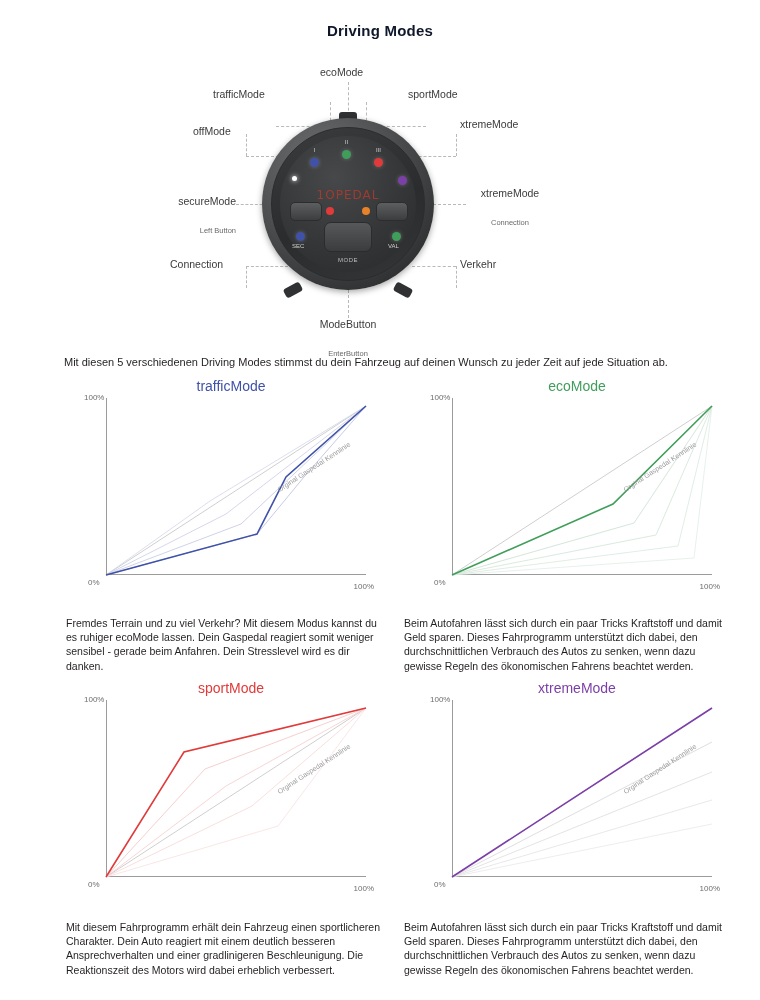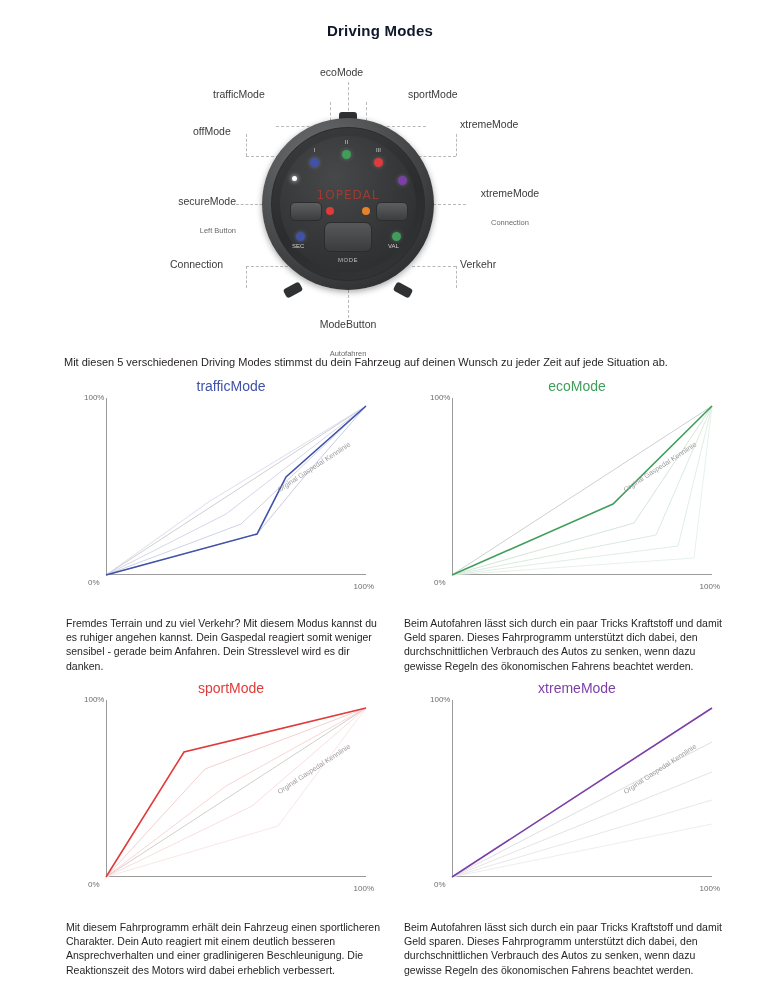--- a/index.html
+++ b/index.html
@@ -271,21 +271,21 @@
   <div class="callout" style="left:318px; top:131px; text-align:center; width:84px;">
     <span>xtremeMode</span>
     <span class="sub">Connection</span>
   </div>
 
   <div class="callout" style="left:20px; top:202px;">Connection</div>
   <div class="callout" style="left:310px; top:202px;">Verkehr</div>
 
   <div class="callout" style="left:155px; top:262px; text-align:center; width:86px;">
     <span>ModeButton</span>
-    <span class="sub">Autofahren</span>
+    <span class="sub">EnterButton</span>
   </div>
 
   <div class="device">
     <div class="tab" style="left:77px; top:-6px;"></div>
     <div class="tab" style="left:22px; bottom:-5px; transform:rotate(-28deg);"></div>
     <div class="tab" style="right:22px; bottom:-5px; transform:rotate(28deg);"></div>
 
     <div class="ring-outer"></div>
     <div class="ring-mid"></div>
     <div class="face">
@@ -337,21 +337,21 @@
         <polyline points="22,177 157,126 282,8" fill="none" stroke="#c3c7e2" stroke-width="0.8"></polyline>
         <polyline points="22,177 142,116 282,8" fill="none" stroke="#c9cde6" stroke-width="0.8"></polyline>
         <polyline points="22,177 126,103 282,8" fill="none" stroke="#d2d5ea" stroke-width="0.8"></polyline>
         <polyline points="22,177 110,89 282,8" fill="none" stroke="#dadce f" stroke-width="0.8"></polyline>
         <polyline points="22,177 173,136 202,79 282,8" fill="none" stroke="#3f51a8" stroke-width="1.6"></polyline>
       </g>
     </svg>
     <div class="diag-label" style="left:196px; top:88px; transform:rotate(-33deg);">Orginal Gaspedal Kennlinie</div>
   </div>
 </div>
-<div class="caption" style="left:66px; top:616px;">Fremdes Terrain und zu viel Verkehr? Mit diesem Modus kannst du es ruhiger angehen kannst. Dein Gaspedal reagiert somit weniger sensibel - gerade beim Anfahren.
+<div class="caption" style="left:66px; top:616px;">Fremdes Terrain und zu viel Verkehr? Mit diesem Modus kannst du es ruhiger ecoMode lassen. Dein Gaspedal reagiert somit weniger sensibel - gerade beim Anfahren.
 Dein Stresslevel wird es dir danken.</div>
 
 <div class="chart-card" style="left:412px; top:378px;">
   <div class="chart-title" style="color:#3f9e5a;">ecoMode</div>
   <div class="plot">
     <div class="axis-y"></div>
     <div class="axis-x"></div>
     <div class="tick-100y">100%</div>
     <div class="tick-0">0%</div>
     <div class="tick-100x">100%</div>

